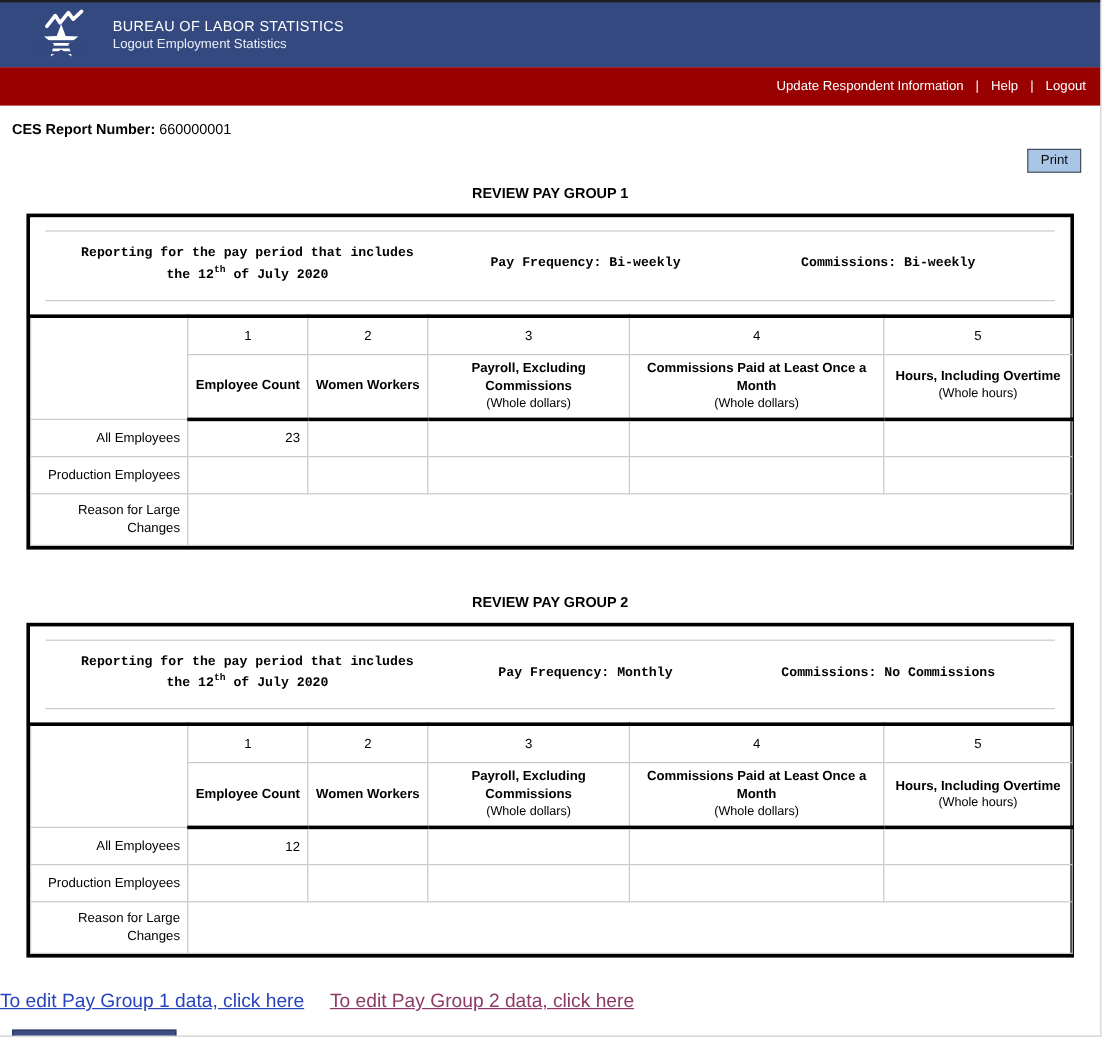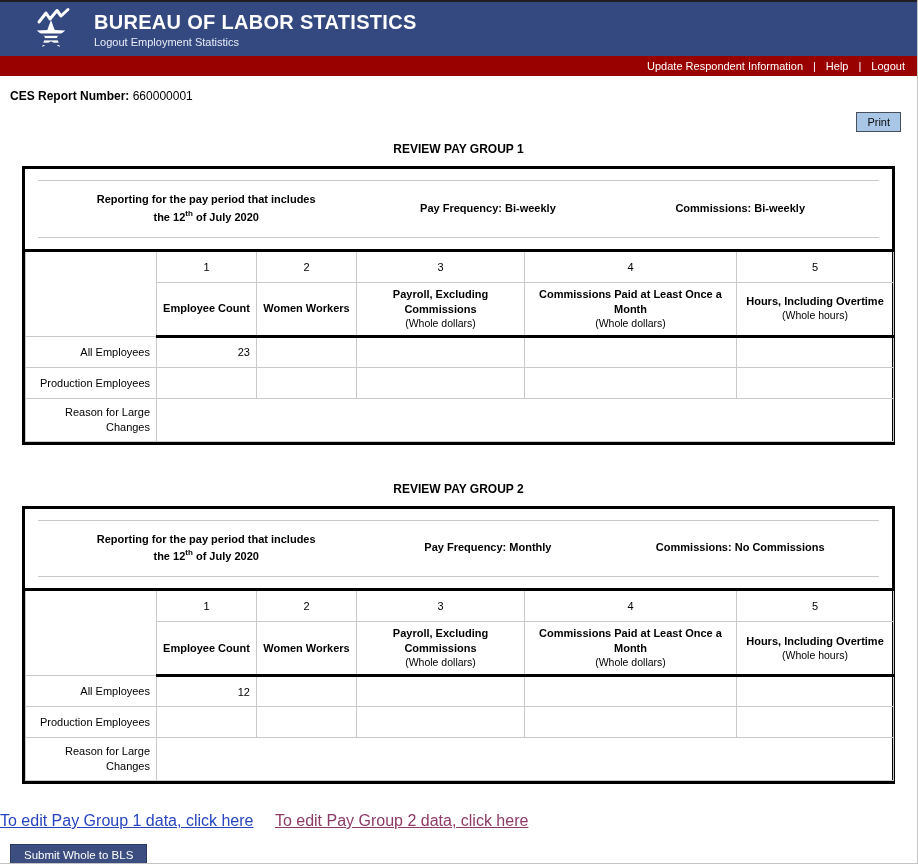--- a/index.html
+++ b/index.html
@@ -11,25 +11,25 @@
     border-right: 1px solid #c3c3c3; border-bottom: 1px solid #c3c3c3;
     overflow: hidden;
   }
   
   .banner {
     background: #334980; height: 56px; border-top: 2px solid #1e1e1e;
     display: flex; align-items: center; padding-left: 27px; flex: none;
   }
   .logo { flex: none; display: block; }
   .banner-text { margin-left: 15px; color: #fff; }
-  .banner-title { font-size: 20px; font-weight: bold; letter-spacing: 0.3px; }
+  .banner-title { font-size: 12px; font-weight: normal; letter-spacing: 0.3px; }
   .banner-sub { font-size: 11px; color: #e9edf6; margin-top: 2px; }
   
   .redbar {
-    background: #990000; height: 20px; flex: none;
+    background: #990000; height: 32px; flex: none;
     display: flex; align-items: center; justify-content: flex-end; padding-right: 12px; text-align: center;
   }
   .redbar a { color: #fff; font-size: 11px; text-decoration: none; cursor: pointer; }
   .redbar .sep { color: #fff; font-size: 11px; margin: 0 10px; }
   
   .report-row { padding: 13px 10px 0 10px; font-size: 12px; flex: none; }
   .report-row .lbl { font-weight: bold; }
   
   .print-row { text-align: right; padding: 9px 16px 0 0; flex: none; }
   .print-btn {
@@ -38,21 +38,21 @@
   }
   
   .pg-title { text-align: center; font-size: 12px; font-weight: bold; flex: none; }
   .pg-title.first { margin-top: 10px; }
   .pg-title.second { margin-top: 37px; }
   
   .pg-table { margin: 10px 22px 0 22px; border: 3px solid #000; background: #fff; flex: none; }
   .info-row {
     display: flex; align-items: center; margin: 11px 13px;
     border-top: 1px solid #c9c9c9; border-bottom: 1px solid #c9c9c9;
-    padding: 11px 0; min-height: 40px;
+    padding: 11px 0; min-height: 40px; font-family: Liberation Mono, monospace;
   }
   .info-cell { font-size: 11px; font-weight: bold; text-align: center; line-height: 1.45; }
   .info-cell.c1 { width: 40%; }
   .info-cell.c2 { width: 27%; }
   .info-cell.c3 { width: 33%; }
   .info-cell sup { font-size: 8px; }
   .grid { width: 100%; border-collapse: collapse; border-top: 3px solid #000; table-layout: fixed; }
   .grid td { border: 1px solid #c9c9c9; font-size: 11px; padding: 2px 6px; vertical-align: middle; }
   .col-stub { width: 131px; } .col-1 { width: 100px; } .col-2 { width: 100px; }
   .col-3 { width: 168px; } .col-4 { width: 212px; } .col-5 { width: 157px; }

